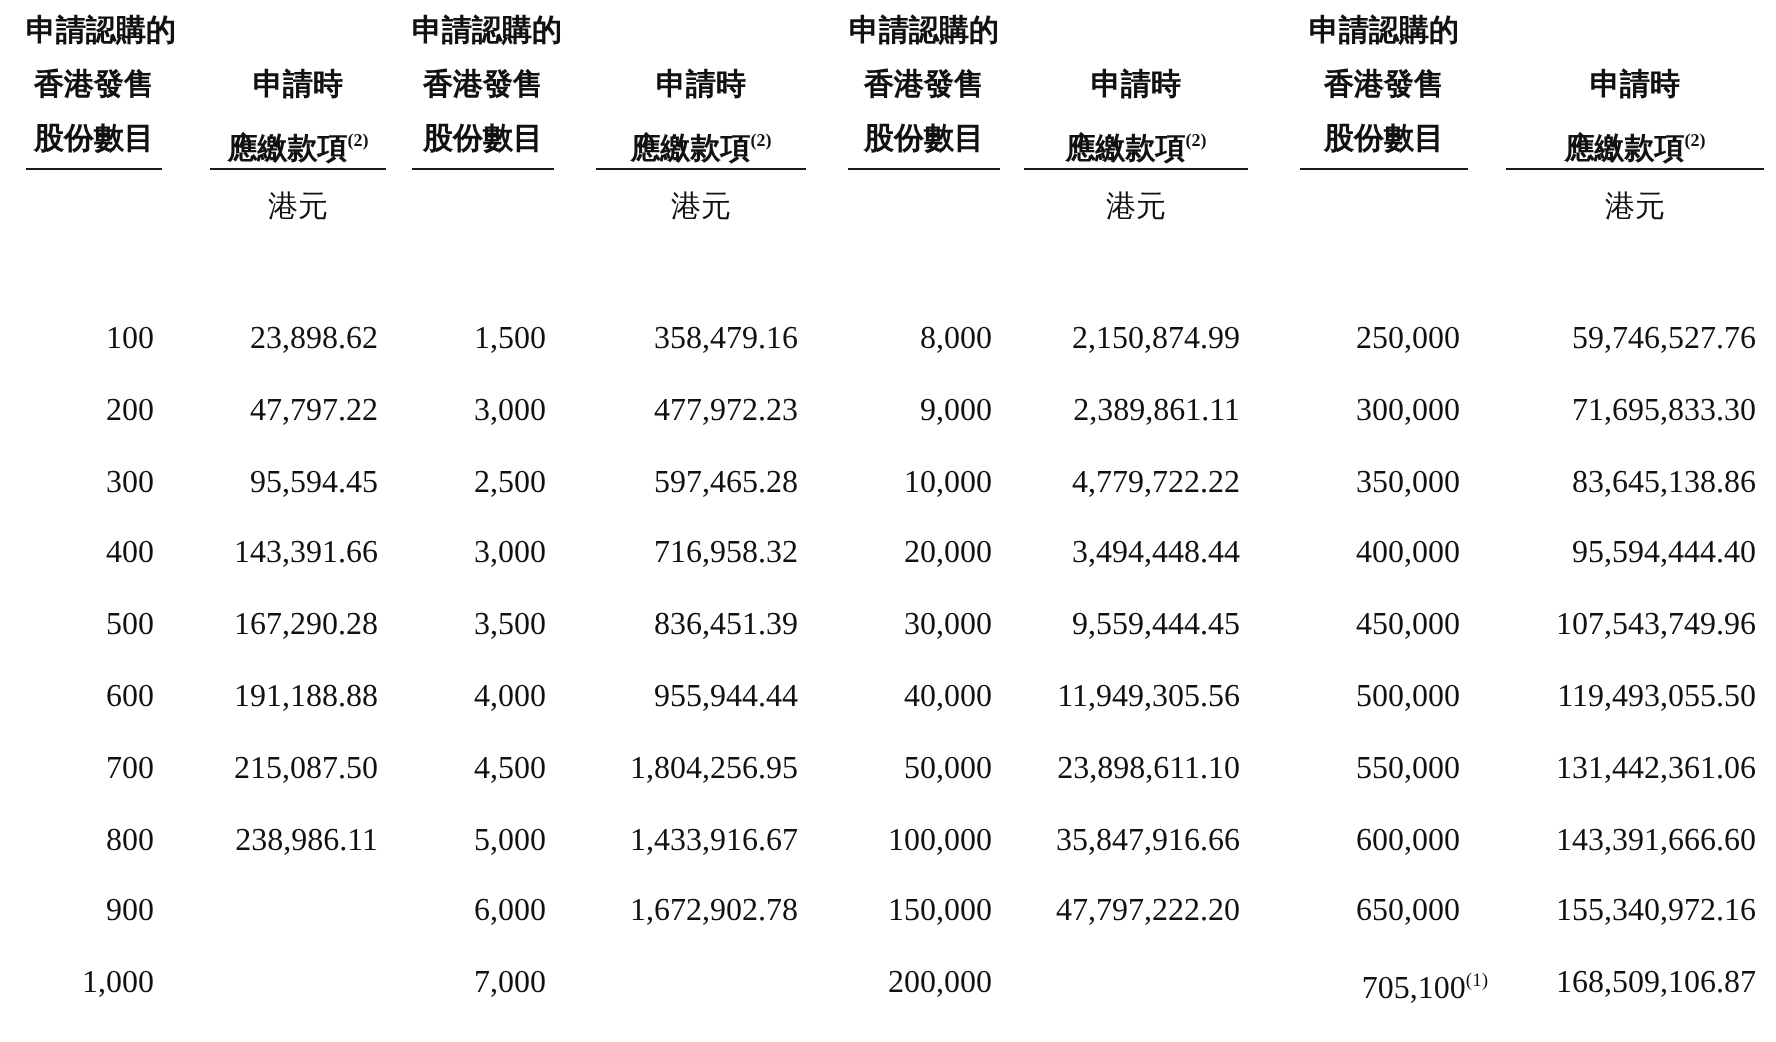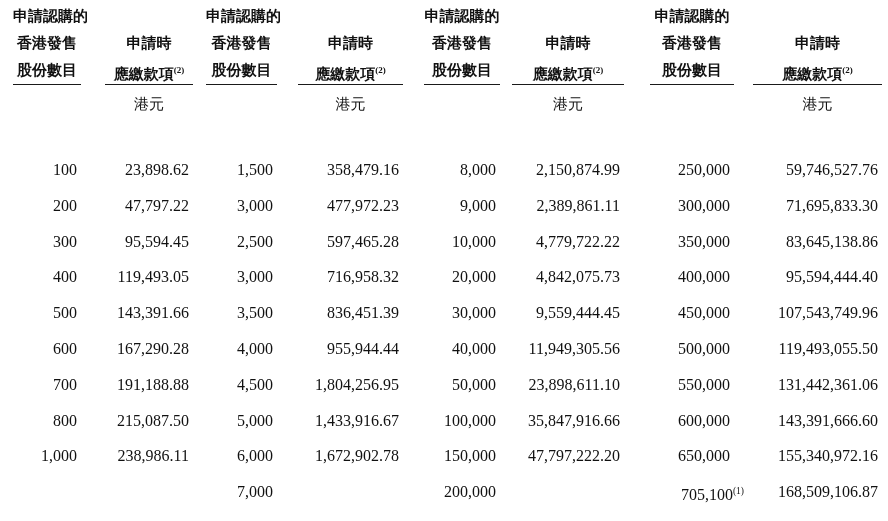--- a/index.html
+++ b/index.html
@@ -57,34 +57,34 @@
     <div class="unit-row"></div>
     <div class="gap"></div>
     <div class="cell">100</div>
     <div class="cell">200</div>
     <div class="cell">300</div>
     <div class="cell">400</div>
     <div class="cell">500</div>
     <div class="cell">600</div>
     <div class="cell">700</div>
     <div class="cell">800</div>
+    <div class="cell">900</div>
     <div class="cell">1,000</div>
   </div>
 
   <div class="col c2">
     <div class="hdr">
       <div class="hline">申請時</div>
       <div class="hline"><span>應繳款項</span><span class="sup">(2)</span></div>
     </div>
     <div class="unit-row">港元</div>
     <div class="gap"></div>
     <div class="cell">23,898.62</div>
     <div class="cell">47,797.22</div>
     <div class="cell">95,594.45</div>
-    <div class="cell">119,493.05</div>
     <div class="cell">143,391.66</div>
     <div class="cell">167,290.28</div>
     <div class="cell">191,188.88</div>
     <div class="cell">215,087.50</div>
     <div class="cell">238,986.11</div>
   </div>
 
   <div class="col c3">
     <div class="hdr">
       <div class="hline">申請認購的</div>
@@ -146,21 +146,21 @@
   <div class="col c6">
     <div class="hdr">
       <div class="hline">申請時</div>
       <div class="hline"><span>應繳款項</span><span class="sup">(2)</span></div>
     </div>
     <div class="unit-row">港元</div>
     <div class="gap"></div>
     <div class="cell">2,150,874.99</div>
     <div class="cell">2,389,861.11</div>
     <div class="cell">4,779,722.22</div>
-    <div class="cell">4,842,075.73</div>
+    <div class="cell">3,494,448.44</div>
     <div class="cell">9,559,444.45</div>
     <div class="cell">11,949,305.56</div>
     <div class="cell">23,898,611.10</div>
     <div class="cell">35,847,916.66</div>
     <div class="cell">47,797,222.20</div>
   </div>
 
   <div class="col c7">
     <div class="hdr">
       <div class="hline">申請認購的</div>

